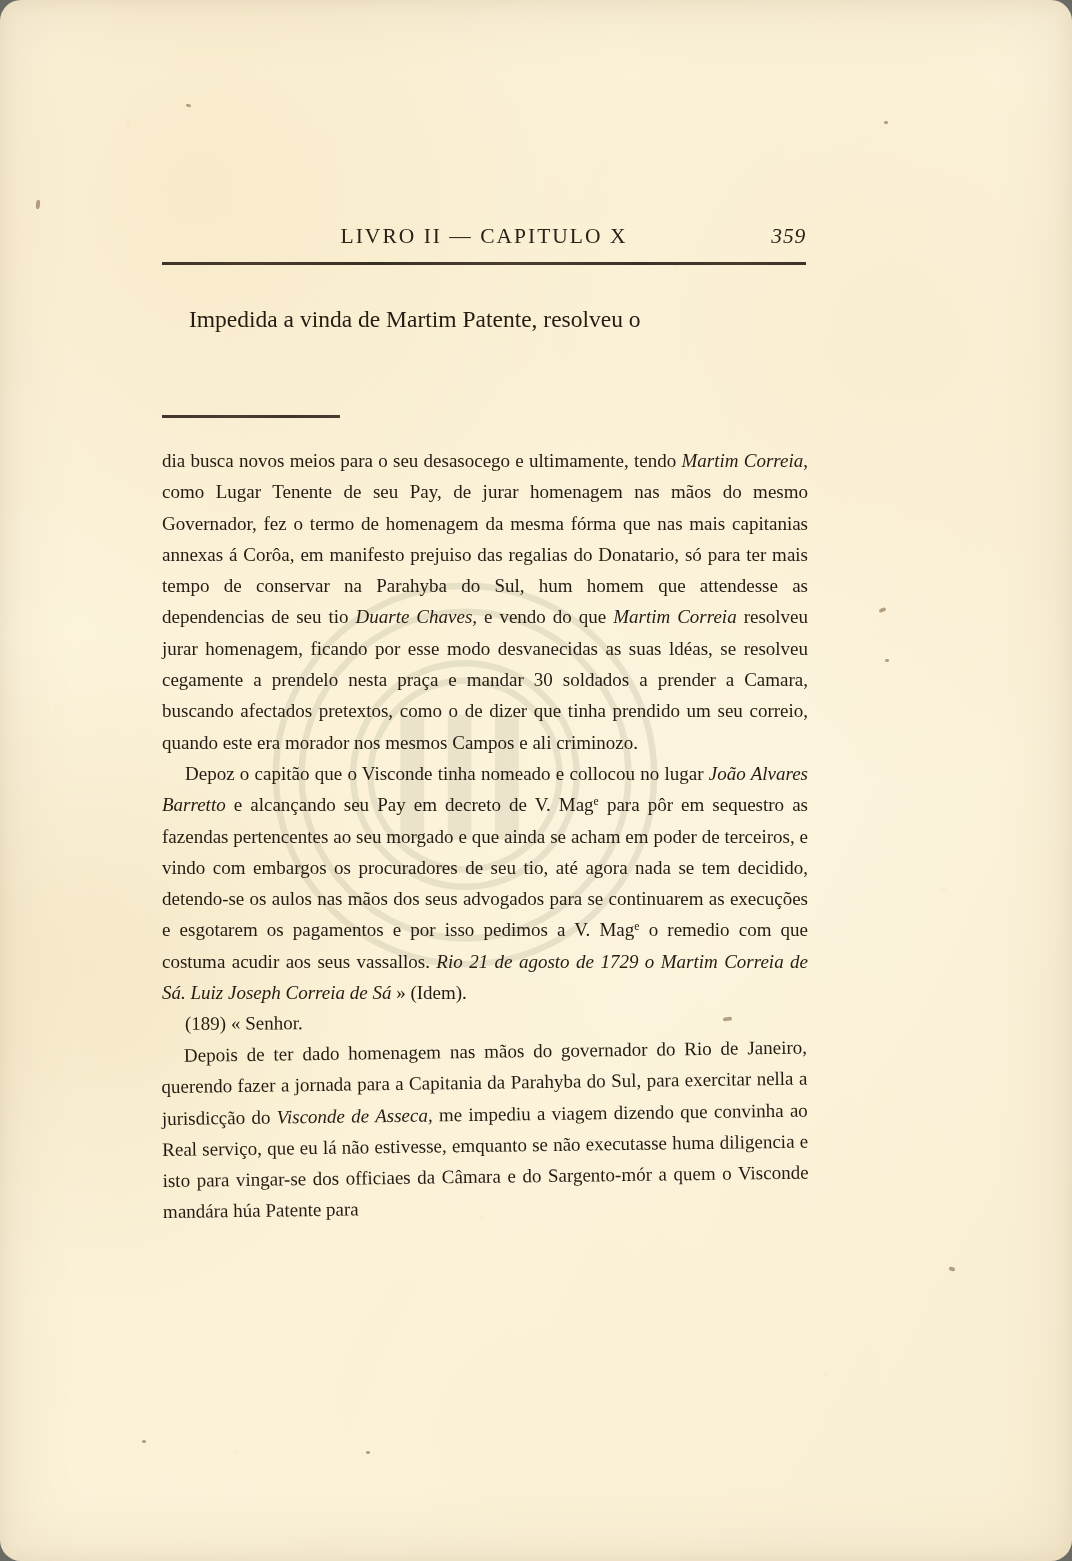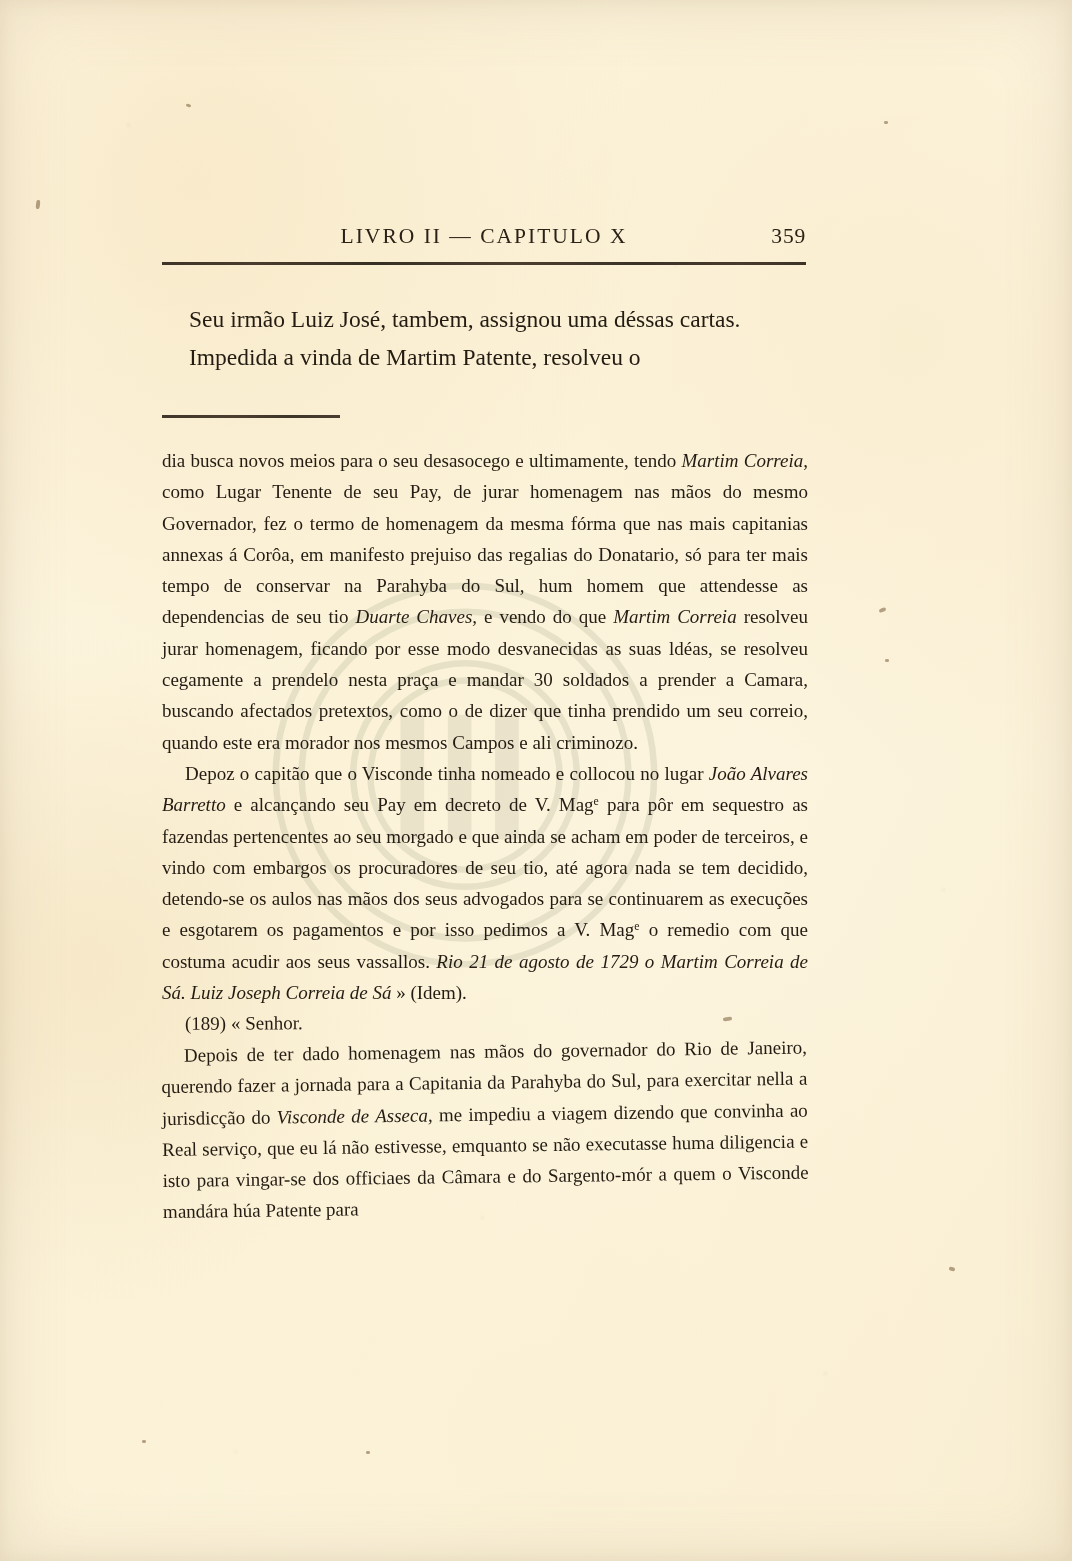--- a/index.html
+++ b/index.html
@@ -17,20 +17,21 @@
     overflow: hidden;
     background-color: #fbf3dc;
     background-image:
       radial-gradient(ellipse 60% 45% at 18% 12%, rgba(246,226,186,0.55) 0%, rgba(246,226,186,0) 70%),
       radial-gradient(ellipse 55% 40% at 85% 22%, rgba(248,232,196,0.5) 0%, rgba(248,232,196,0) 70%),
       radial-gradient(ellipse 70% 50% at 50% 92%, rgba(250,239,208,0.6) 0%, rgba(250,239,208,0) 75%),
       radial-gradient(ellipse 40% 30% at 8% 62%, rgba(240,219,178,0.45) 0%, rgba(240,219,178,0) 72%),
       linear-gradient(115deg, #fdf6e2 0%, #fbf2d8 38%, #fcf4de 62%, #f9eed2 100%);
     font-family: "Liberation Serif", "DejaVu Serif", serif;
     color: #241c13;
+    border-radius: 21px;
   }
 
   
   .grain {
     position: absolute;
     inset: 0;
     pointer-events: none;
     opacity: 0.5;
     background-image:
       radial-gradient(circle at 12% 8%, rgba(180,150,105,0.10) 0 2px, transparent 3px),
@@ -89,20 +90,21 @@
     letter-spacing: 2.0px;
     white-space: nowrap;
     color: #2a2117;
   }
   .runhead-folio {
     position: absolute;
     right: 0;
     font-size: 21.5px;
     letter-spacing: 0.8px;
     color: #2a2117;
+    font-style: italic;
   }
 
   .rule-head {
     position: absolute;
     left: 162px;
     top: 262px;
     width: 644px;
     height: 2.5px;
     background: linear-gradient(90deg,
       #2e2419 0%, #3a2d1f 14%, #271e15 33%, #3d3022 54%,
@@ -193,21 +195,20 @@
     <span class="fleck" style="left:36px; top:200px; width:4px; height:9px; transform:rotate(6deg);"></span>
   </div>
 
   <div class="runhead">
     <span class="runhead-title">LIVRO II — CAPITULO X</span>
     <span class="runhead-folio">359</span>
   </div>
   <div class="rule-head"></div>
 
   <div class="bodytext">
-    <p class="indent">Seu irmão Luiz José, tambem, assignou uma déssas cartas.</p>
     <p class="indent">Impedida a vinda de Martim Patente, resolveu o</p>
   </div>
 
   <div class="rule-note"></div>
 
   <div class="notes">
     <p><span>dia busca novos meios para o seu desasocego e ultimamente, tendo </span><i>Martim Correia</i><span>, como Lugar Tenente de seu Pay, de jurar homenagem nas mãos do mesmo Governador, fez o termo de homenagem da mesma fórma que nas mais capitanias annexas á Corôa, em manifesto prejuiso das regalias do Donatario, só para ter mais tempo de conservar na Parahyba do Sul, hum homem que attendesse as dependencias de seu tio </span><i>Duarte Chaves,</i><span> e vendo do que </span><i>Martim Correia</i><span> resolveu jurar homenagem, ficando por esse modo desvanecidas as suas ldéas, se resolveu cegamente a prendelo nesta praça e mandar 30 soldados a prender a Camara, buscando afectados pretextos, como o de dizer que tinha prendido um seu correio, quando este era morador nos mesmos Campos e ali criminozo.</span></p>
     <p class="indent"><span>Depoz o capitão que o Visconde tinha nomeado e collocou no lugar </span><i>João Alvares Barretto</i><span> e alcançando seu Pay em decreto de V. Mag</span><sup>e</sup><span> para pôr em sequestro as fazendas pertencentes ao seu morgado e que ainda se acham em poder de terceiros, e vindo com embargos os procuradores de seu tio, até agora nada se tem decidido, detendo-se os aulos nas mãos dos seus advogados para se continuarem as execuções e esgotarem os pagamentos e por isso pedimos a V. Mag</span><sup>e</sup><span> o remedio com que costuma acudir aos seus vassallos. </span><i>Rio 21 de agosto de 1729 o Martim Correia de Sá.</i><span> </span><i>Luiz Joseph Correia de Sá</i><span> » (Idem).</span></p>
     <p class="indent skew-a">(189) « Senhor.</p>
     <p class="indent skew-b"><span>Depois de ter dado homenagem nas mãos do governador do Rio de Janeiro, querendo fazer a jornada para a Capitania da Parahyba do Sul, para exercitar nella a jurisdicção do </span><i>Visconde de Asseca,</i><span> me impediu a viagem dizendo que convinha ao Real serviço, que eu lá não estivesse, emquanto se não executasse huma diligencia e isto para vingar-se dos officiaes da Câmara e do Sargento-mór a quem o Visconde mandára húa Patente para</span></p>

